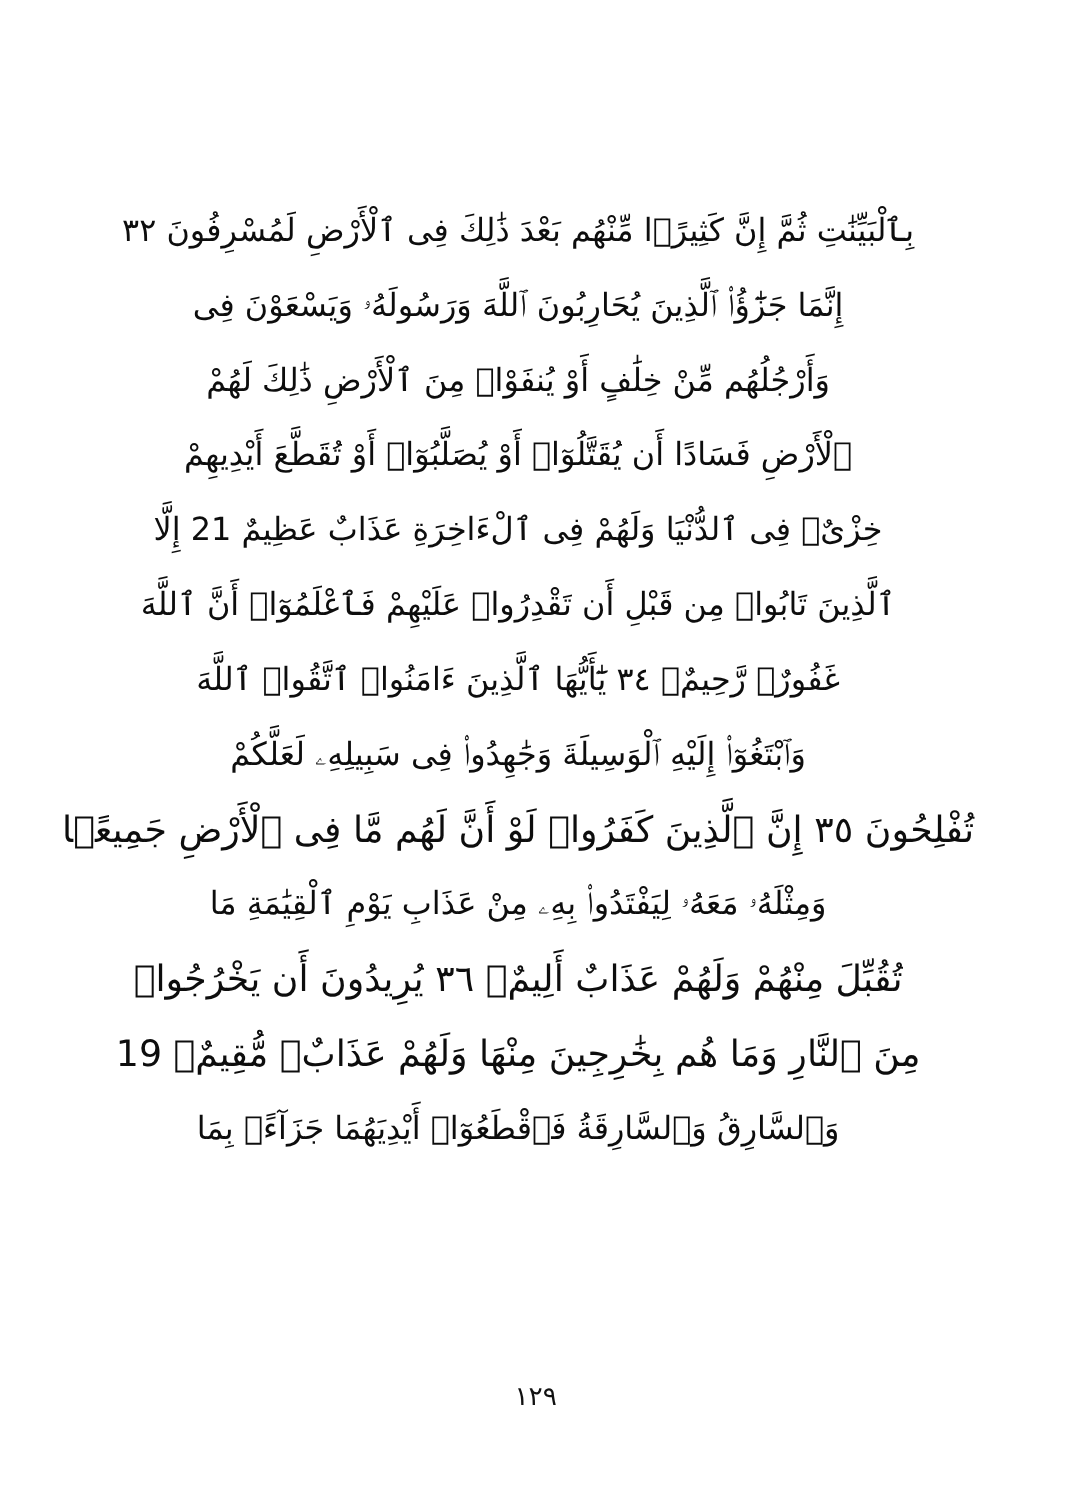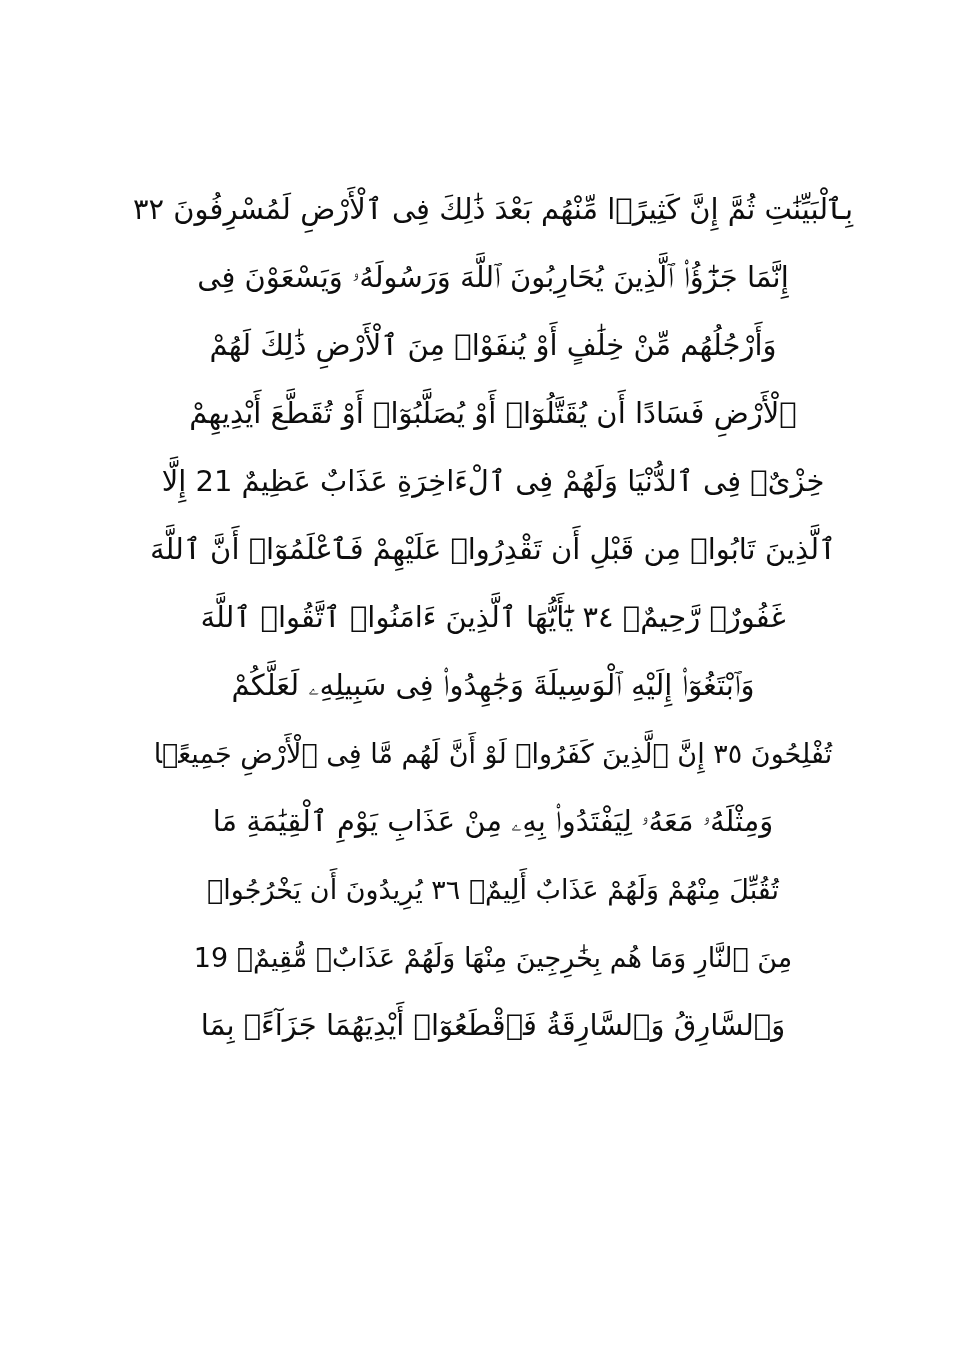--- a/index.html
+++ b/index.html
@@ -16,21 +16,21 @@
   }
 
   .page {
     position: absolute;
     inset: 0;
     background: #ffffff;
   }
 
   .mushaf-text {
     position: absolute;
-    left: 186px;
+    left: 164px;
     top: 175px;
     width: 614px;
     direction: rtl;
     text-align: center;
   }
 
   .ayah-line {
     font-family: "DejaVu Sans", sans-serif;
     font-size: 29px;
     line-height: 1.0;
@@ -39,21 +39,21 @@
     unicode-bidi: isolate;
     white-space: nowrap;
     height: 68px;
     display: flex;
     align-items: center;
     justify-content: center;
     letter-spacing: 0px;
   }
 
   .ayah-line.tight {
-    font-size: 27px;
+    font-size: 33px;
     text-align: right;
   }
 
   .page-number {
     position: absolute;
     left: 0;
     right: 0;
     top: 1255px;
     text-align: center;
     font-family: "DejaVu Sans", sans-serif;
@@ -85,16 +85,17 @@
     <div class="ayah-line">ٱلَّذِينَ تَابُوا۟ مِن قَبْلِ أَن تَقْدِرُوا۟ عَلَيْهِمْ فَٱعْلَمُوٓا۟ أَنَّ ٱللَّهَ</div>
     <div class="ayah-line">غَفُورٌۭ رَّحِيمٌۭ ٣٤ يَٰٓأَيُّهَا ٱلَّذِينَ ءَامَنُوا۟ ٱتَّقُوا۟ ٱللَّهَ</div>
     <div class="ayah-line">وَٱبْتَغُوٓا۟ إِلَيْهِ ٱلْوَسِيلَةَ وَجَٰهِدُوا۟ فِى سَبِيلِهِۦ لَعَلَّكُمْ</div>
     <div class="ayah-line tight">تُفْلِحُونَ ٣٥ إِنَّ ٱلَّذِينَ كَفَرُوا۟ لَوْ أَنَّ لَهُم مَّا فِى ٱلْأَرْضِ جَمِيعًۭا</div>
     <div class="ayah-line">وَمِثْلَهُۥ مَعَهُۥ لِيَفْتَدُوا۟ بِهِۦ مِنْ عَذَابِ يَوْمِ ٱلْقِيَٰمَةِ مَا</div>
     <div class="ayah-line tight">تُقُبِّلَ مِنْهُمْ وَلَهُمْ عَذَابٌ أَلِيمٌۭ ٣٦ يُرِيدُونَ أَن يَخْرُجُوا۟</div>
     <div class="ayah-line tight">مِنَ ٱلنَّارِ وَمَا هُم بِخَٰرِجِينَ مِنْهَا وَلَهُمْ عَذَابٌۭ مُّقِيمٌۭ 19</div>
     <div class="ayah-line">وَٱلسَّارِقُ وَٱلسَّارِقَةُ فَٱقْطَعُوٓا۟ أَيْدِيَهُمَا جَزَآءًۢ بِمَا</div>
   </div>
 
+  <div class="page-number">١٢٩</div>
 
   <span class="sr-only">سورة المائدة</span>
 
 </div>
 
 </body></html>

